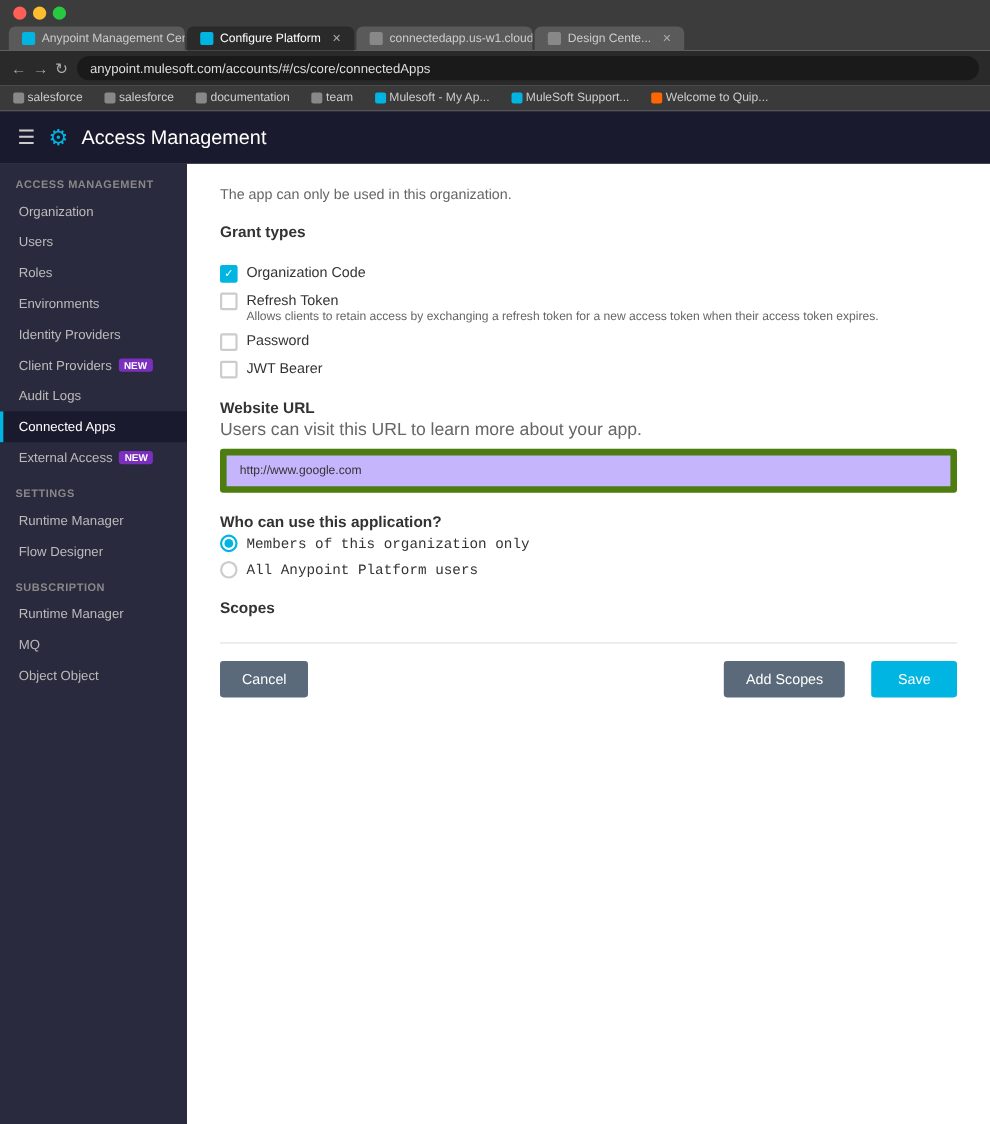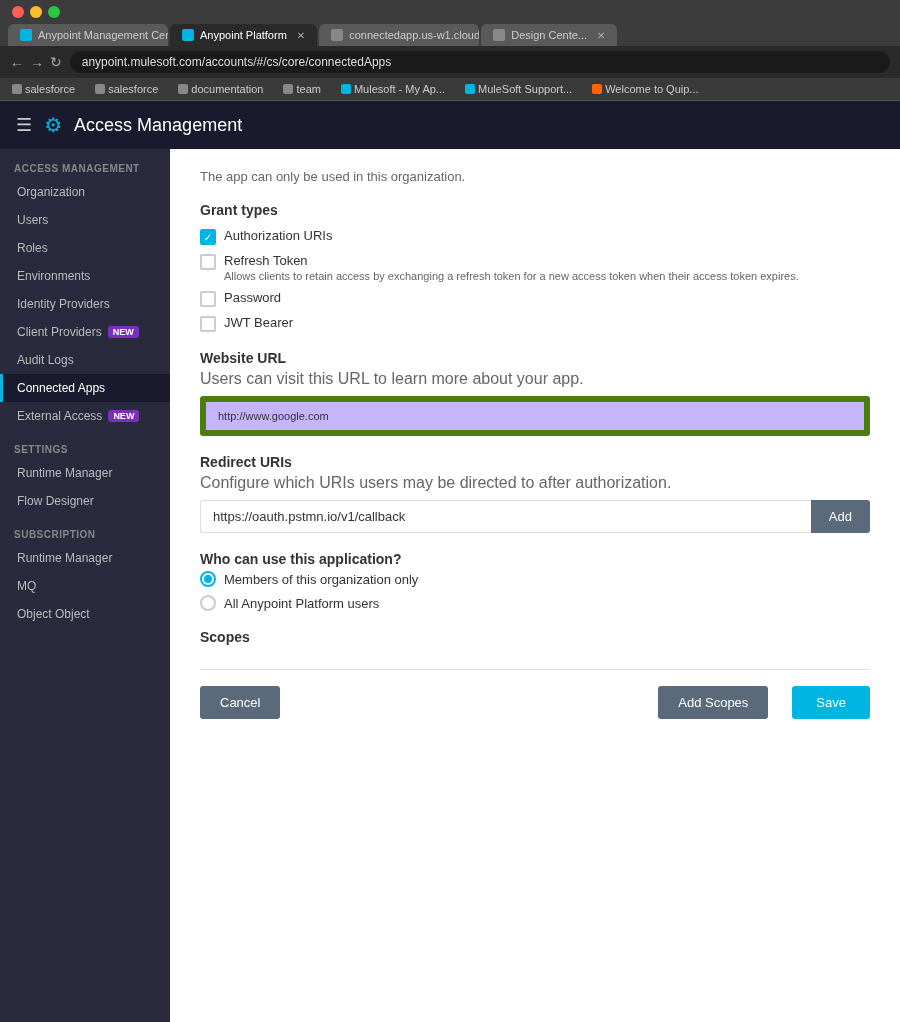--- a/index.html
+++ b/index.html
@@ -87,21 +87,21 @@
     .main-content {
       flex: 1; background: #fff; overflow-y: auto; padding: 20px 30px;
     }
 
     
     .notice-text {
       color: #666; font-size: 13px; margin-bottom: 18px;
     }
 
     .section-label {
-      font-size: 14px; font-weight: 600; color: #333; margin-bottom: 10px;
+      font-size: 14px; font-weight: 600; color: #333; margin-bottom: 22px;
     }
 
     .grant-types-section { margin-bottom: 18px; }
     .grant-type-item { display: flex; align-items: flex-start; gap: 8px; margin-bottom: 8px; }
     .grant-type-item .sub-text {
       font-size: 11px; color: #666; margin-top: 2px;
     }
     .grant-label { font-size: 13px; color: #333; }
 
     .checkbox-custom {
@@ -125,21 +125,21 @@
     .redirect-input {
       flex: 1; padding: 8px 12px; border: 1px solid #ddd; border-right: none;
       border-radius: 3px 0 0 3px; font-size: 13px; color: #333; outline: none;
     }
     .add-btn {
       background: #5a6a7a; color: #fff; border: none; padding: 8px 18px;
       font-size: 13px; cursor: pointer; border-radius: 0 3px 3px 0; font-weight: 500;
     }
 
     .who-section { margin-bottom: 18px; }
-    .radio-item { display: flex; align-items: center; gap: 8px; margin-bottom: 8px; cursor: pointer; }
+    .radio-item { display: flex; align-items: center; gap: 8px; margin-bottom: 8px; cursor: pointer; font-family: Liberation Mono, monospace; }
     .radio-custom {
       width: 16px; height: 16px; border-radius: 50%; border: 2px solid #ccc;
       flex-shrink: 0; display: flex; align-items: center; justify-content: center;
     }
     .radio-custom.selected { border-color: #00b5e2; }
     .radio-inner { width: 8px; height: 8px; border-radius: 50%; background: #00b5e2; }
     .radio-label { font-size: 13px; color: #333; }
 
     .scopes-section { margin-bottom: 24px; }
     .scopes-box {
@@ -182,21 +182,21 @@
       <div class="dot green"></div>
     </div>
     <div class="browser-tabs">
       <div class="browser-tab">
         <div class="tab-favicon" style="background:#00b5e2;"></div>
         <span>Anypoint Management Center</span>
 
       </div>
       <div class="browser-tab active">
         <div class="tab-favicon" style="background:#00b5e2;"></div>
-        <span>Anypoint Platform</span>
+        <span>Configure Platform</span>
         <span class="tab-close">✕</span>
       </div>
       <div class="browser-tab">
         <div class="tab-favicon"></div>
         <span>connectedapp.us-w1.cloudhub...</span>
 
       </div>
       <div class="browser-tab">
         <div class="tab-favicon"></div>
         <span>Design Cente...</span>
@@ -307,21 +307,21 @@
   <div class="main-content">
 
     <p class="notice-text">The app can only be used in this organization.</p>
 
     <div class="grant-types-section">
       <div class="section-label">Grant types</div>
 
       <div class="grant-type-item">
         <div class="checkbox-custom checked">✓</div>
         <div>
-          <div class="grant-label">Authorization URIs</div>
+          <div class="grant-label">Organization Code</div>
         </div>
       </div>
 
       <div class="grant-type-item">
         <div class="checkbox-custom unchecked"></div>
         <div>
           <div class="grant-label">Refresh Token</div>
           <div class="sub-text">Allows clients to retain access by exchanging a refresh token for a new access token when their access token expires.</div>
         </div>
       </div>
@@ -340,28 +340,20 @@
         </div>
       </div>
     </div>
 
     <div class="field-section">
       <div class="field-label">Website URL</div>
       <div class="field-sublabel">Users can visit this URL to learn more about your app.</div>
       <input class="text-input" type="text" value="http://www.google.com" style="">
     </div>
 
-    <div class="field-section">
-      <div class="field-label">Redirect URIs</div>
-      <div class="field-sublabel">Configure which URIs users may be directed to after authorization.</div>
-      <div class="redirect-row">
-        <input class="redirect-input" type="text" value="https://oauth.pstmn.io/v1/callback" style="">
-        <button class="add-btn">Add</button>
-      </div>
-    </div>
 
     <div class="who-section">
       <div class="field-label">Who can use this application?</div>
 
       <div class="radio-item">
         <div class="radio-custom selected">
           <div class="radio-inner"></div>
         </div>
         <span class="radio-label">Members of this organization only</span>
       </div>

